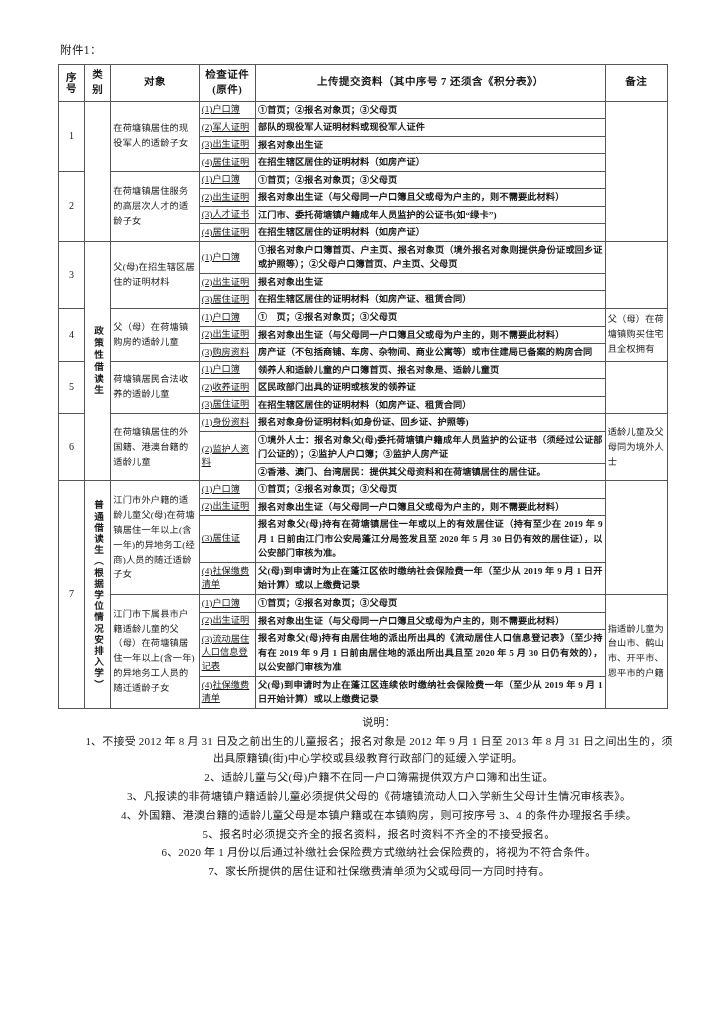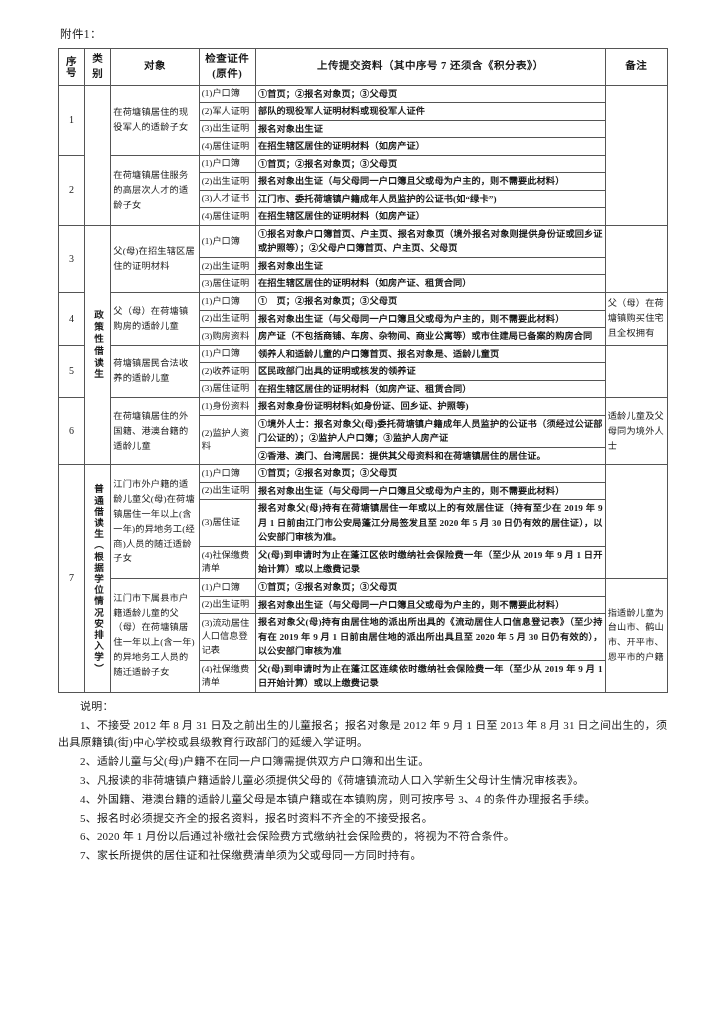--- a/index.html
+++ b/index.html
@@ -12,21 +12,21 @@
     height: 1024px;
     font-family: "Liberation Serif", "DejaVu Serif", serif;
     color: #1a1a1a;
     position: relative;
     overflow: hidden;
   }
   .page {
     width: 724px;
     height: 776px;
     box-sizing: border-box;
-    padding: 28px 46px 0 58px;
+    padding: 44px 46px 0 58px;
     position: relative;
   }
   .attachment-label {
     font-size: 11.5px;
     letter-spacing: 0.4px;
     margin: 0 0 6px 2px;
     line-height: 1.2;
   }
   .doc-title {
     text-align: center;
@@ -73,20 +73,21 @@
     font-size: 10px;
   }
   td.c-obj {
     padding: 2px 3px;
     line-height: 1.62;
     letter-spacing: 0.2px;
   }
   td.c-doc {
     padding: 1px 1px 1px 2px;
     line-height: 1.45;
+    text-decoration: underline;
   }
   td.c-mat {
     padding: 2px 4px;
     line-height: 1.58;
     text-align: justify;
     letter-spacing: 0.1px;
     font-weight: bold;
   }
   td.c-rem {
     padding: 2px 3px;
@@ -119,20 +120,21 @@
   .vert-text.tall {
     max-height: 190px;
     letter-spacing: 1.6px;
   }
 
   .notes {
     margin-top: 5px;
     font-size: 11px;
     line-height: 1.62;
     letter-spacing: 0.2px;
+    text-align: center;
   }
   .notes .note-head {
     text-indent: 22px;
   }
   .notes .note-item {
     text-indent: 22px;
     margin-top: 1px;
   }
 </style>
 </head>

